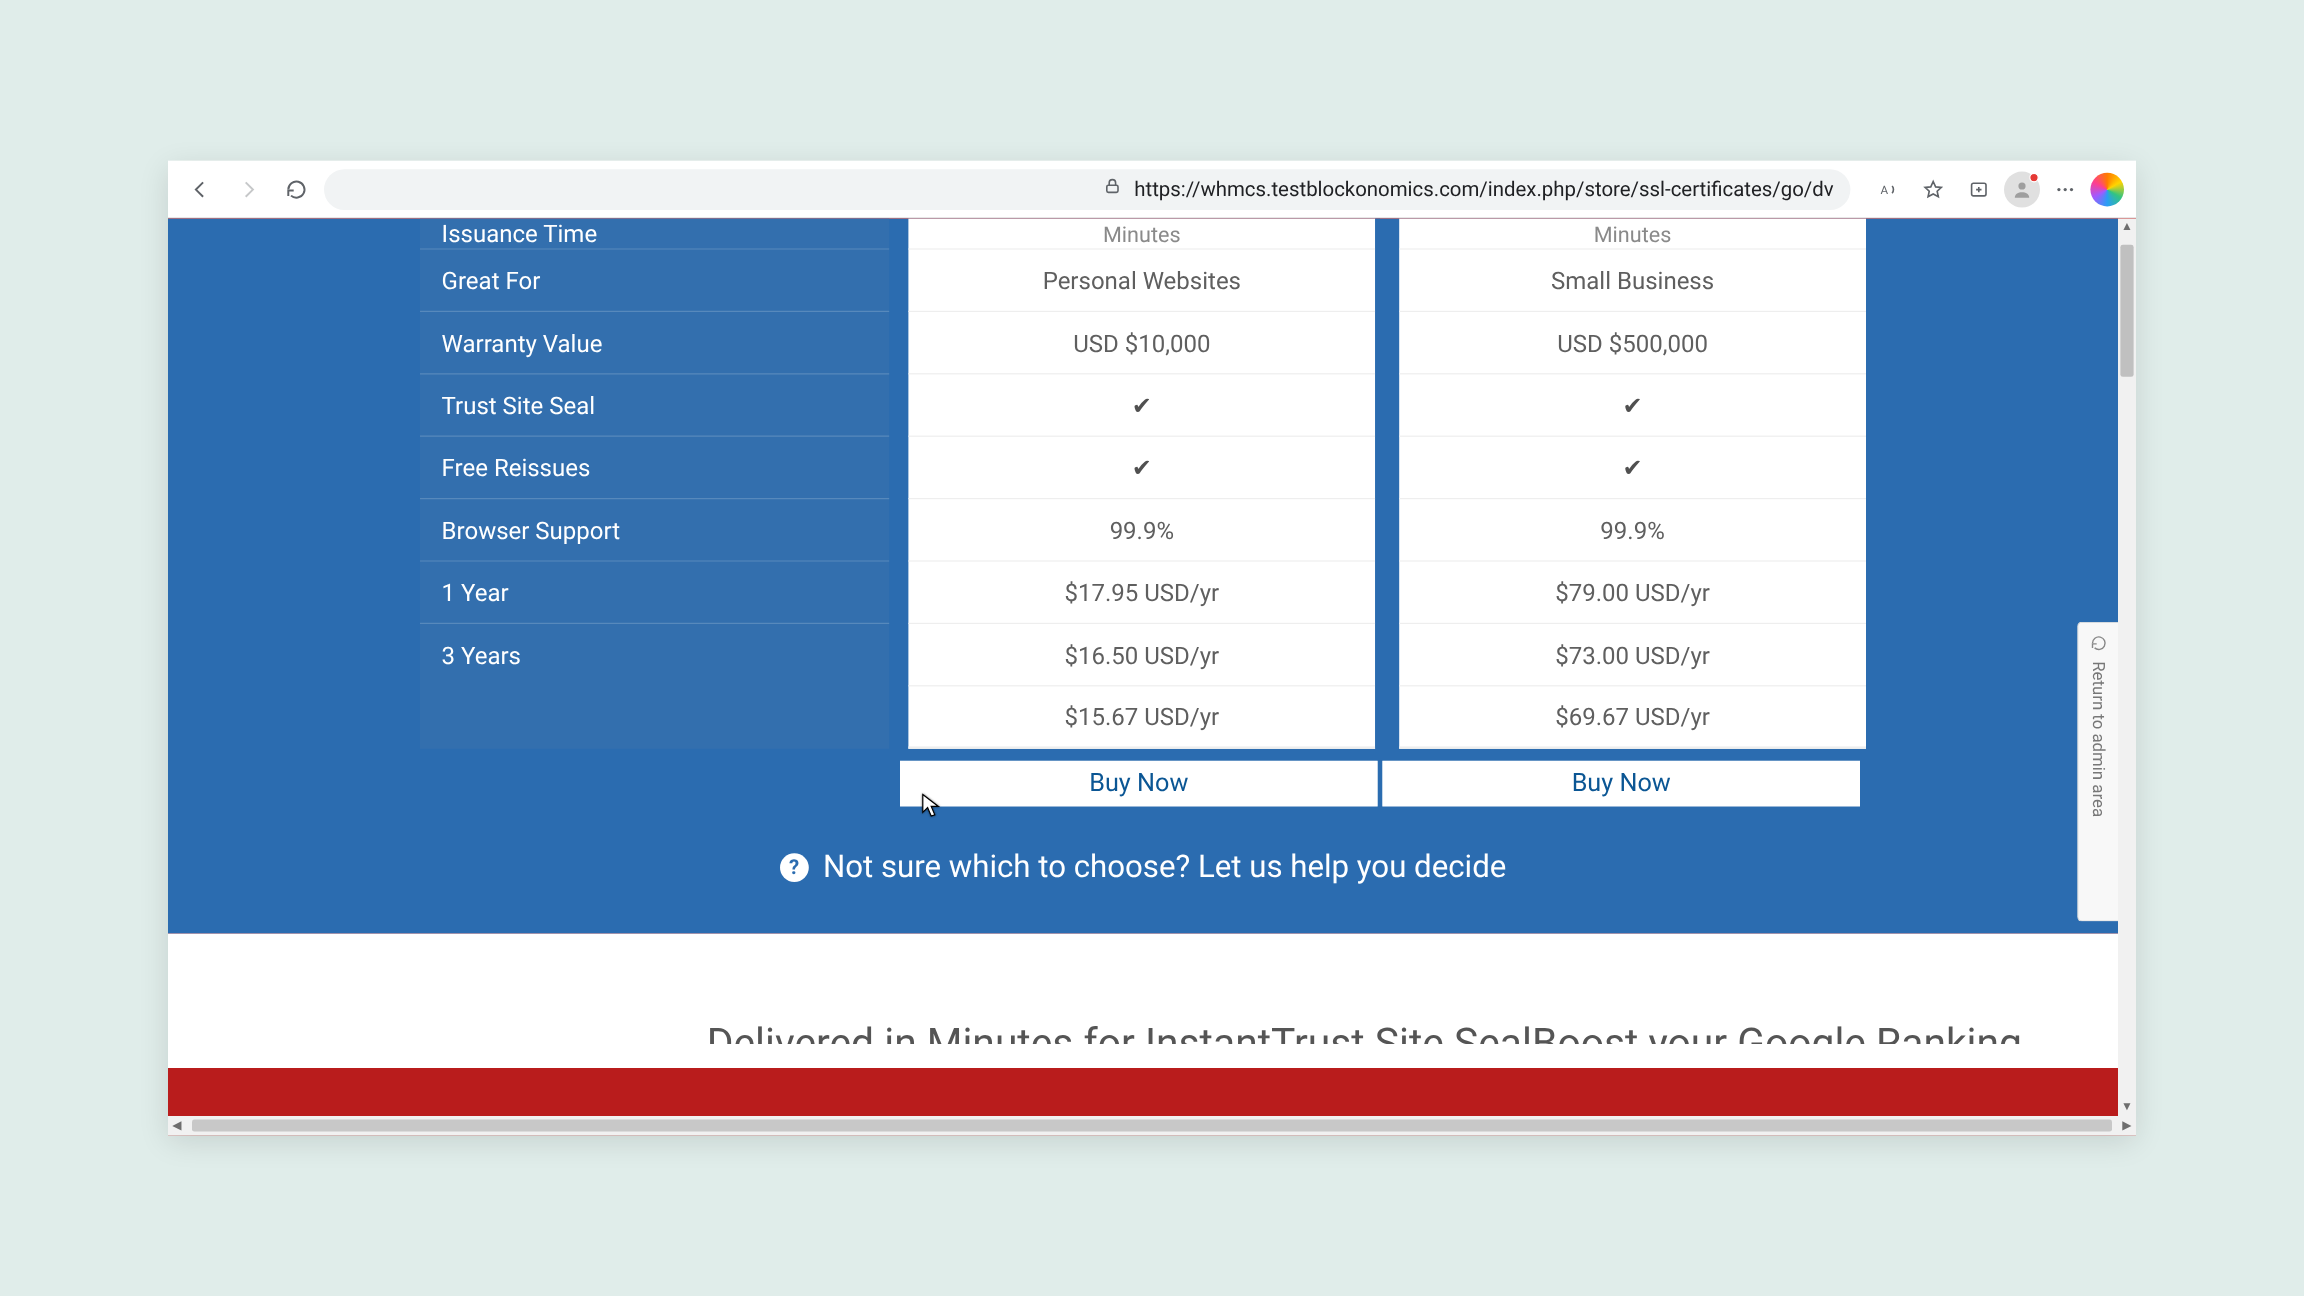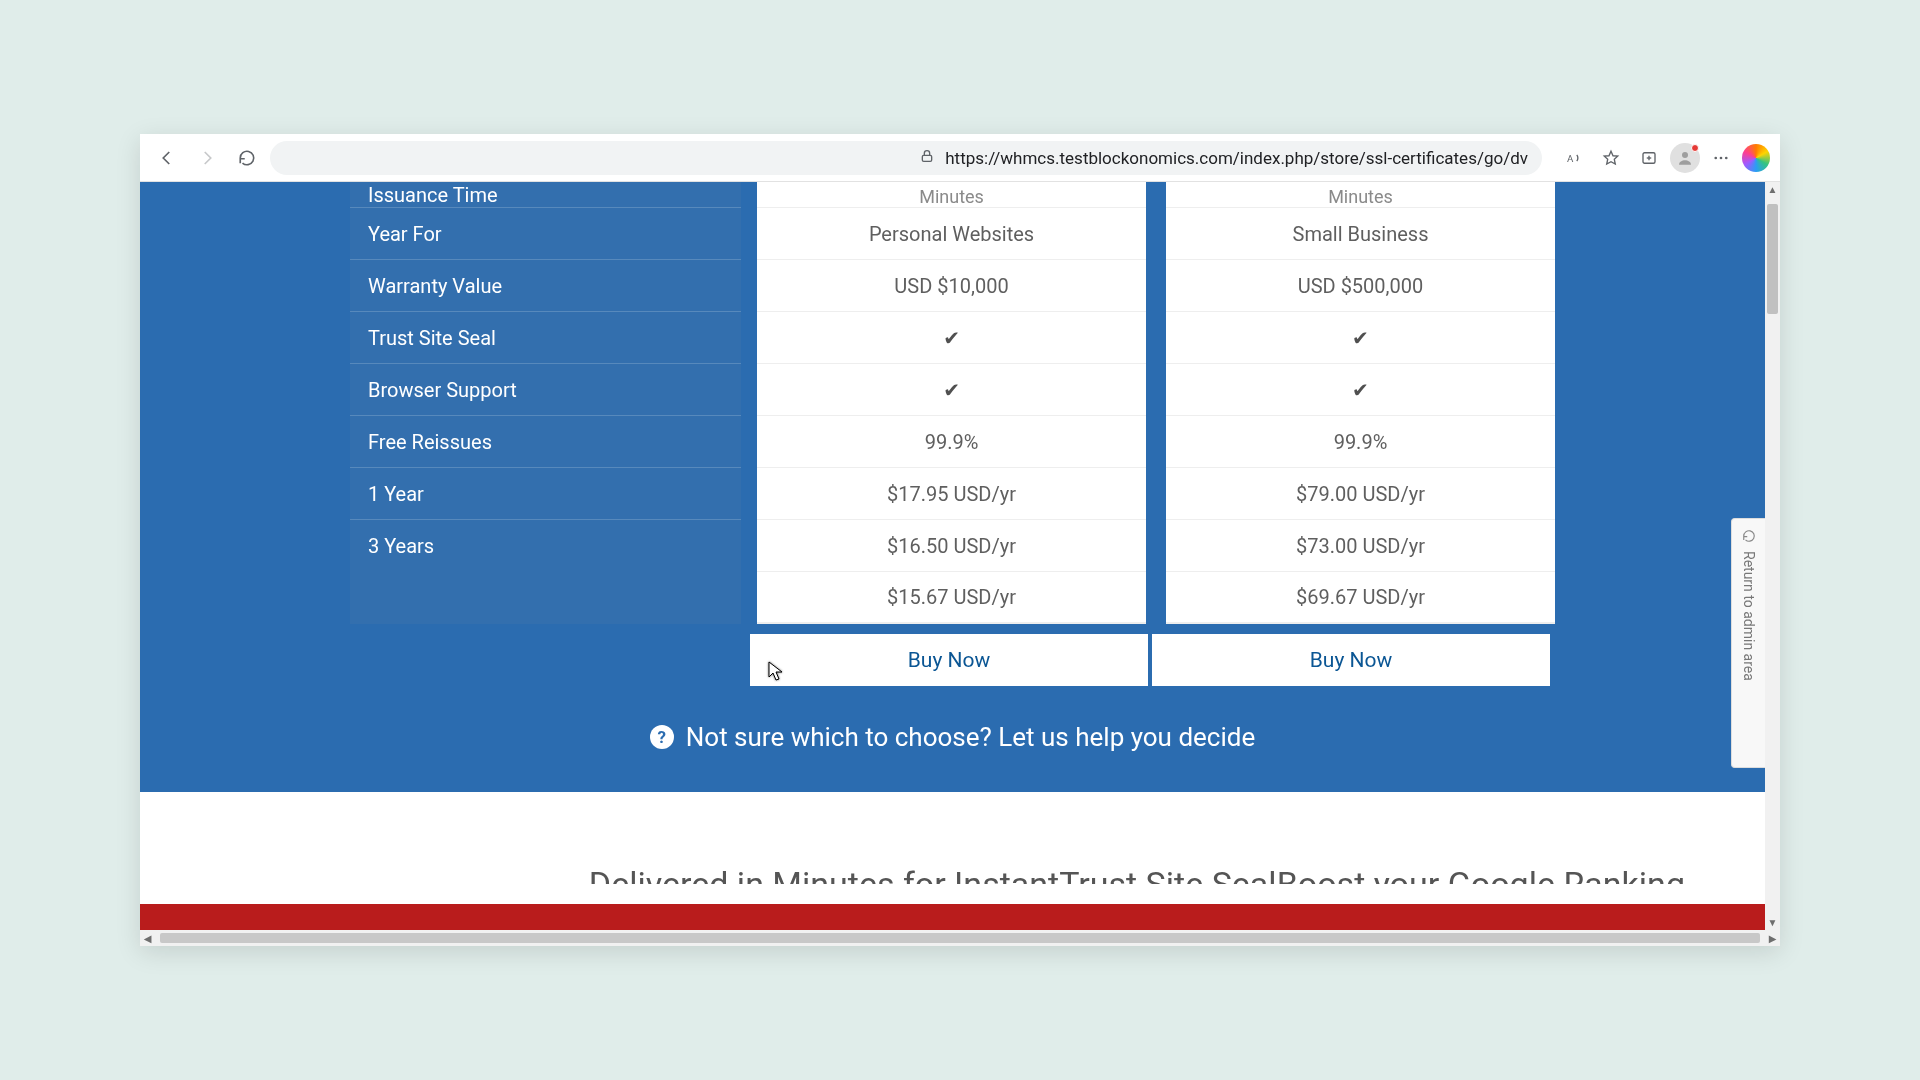--- a/index.html
+++ b/index.html
@@ -113,21 +113,21 @@
   }
   .row.top { border-top: none; height:26px; align-items:flex-end; overflow:hidden; }
   .labelsCol .row { padding: 0 18px; font-size: 20px; color:#fff; border-bottom-color: rgba(255,255,255,0.18); }
   .labelsCol .row.top { color: #fff; }
   .planCol .row { justify-content:center; font-size: 20px; color:#5f5f5f; border-bottom-color:#eee; padding: 0 14px; }
   .planCol .row.top { color:#8a8a8a; font-size:18px; }
   .lastrow { border-bottom: 2px solid #c4b5fd; }
   .buyRow { display:flex; margin-top:10px; }
   .buyRow .spacer { width:400px; }
   .buyBtn {
-    width:398px; height:52px;
+    width:398px; height:38px;
     background:#fff; color:#0b5694;
     display:flex; align-items:center; justify-content:center;
     font-size:21px; cursor:pointer;
     position:relative;
     border: 1px solid rgba(255,255,255,0.5);
   }
   .helpLine {
     margin-top: 36px;
     display:flex; align-items:center; justify-content:center;
     gap: 12px;
@@ -245,25 +245,25 @@
   </div>
 
   <div class="viewport">
     <div class="page">
 
       <div class="blueSection">
         <div class="compare">
 
           <div class="labelsCol">
             <div class="row top">Issuance Time</div>
-            <div class="row">Year For</div>
+            <div class="row">Great For</div>
             <div class="row">Warranty Value</div>
             <div class="row">Trust Site Seal</div>
+            <div class="row">Free Reissues</div>
             <div class="row">Browser Support</div>
-            <div class="row">Free Reissues</div>
             <div class="row">1 Year</div>
             <div class="row" style="border-bottom:none">3 Years</div>
           </div>
 
           <div class="planCol">
             <div class="row top">Minutes</div>
             <div class="row">Personal Websites</div>
             <div class="row">USD $10,000</div>
             <div class="row">
                 <span class="check">✔</span>

